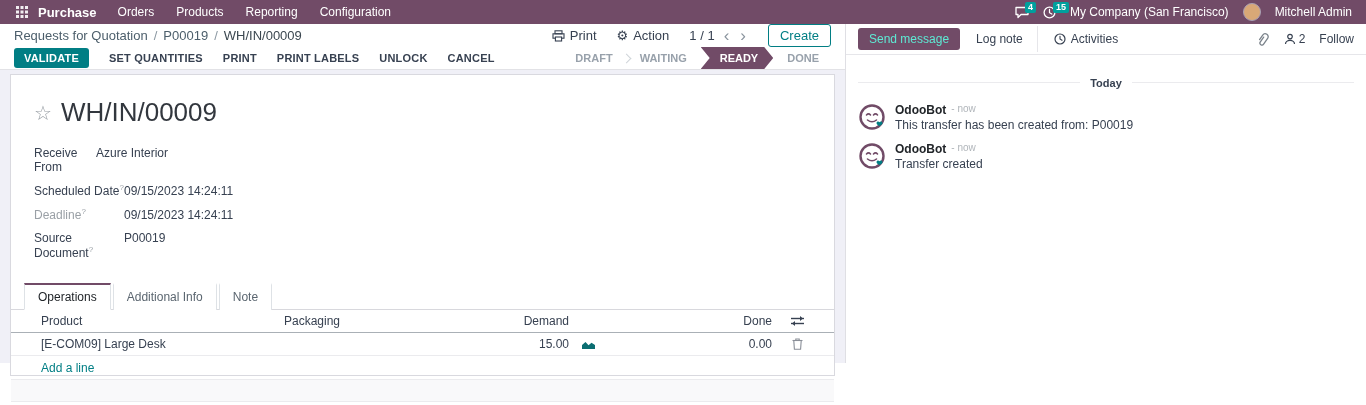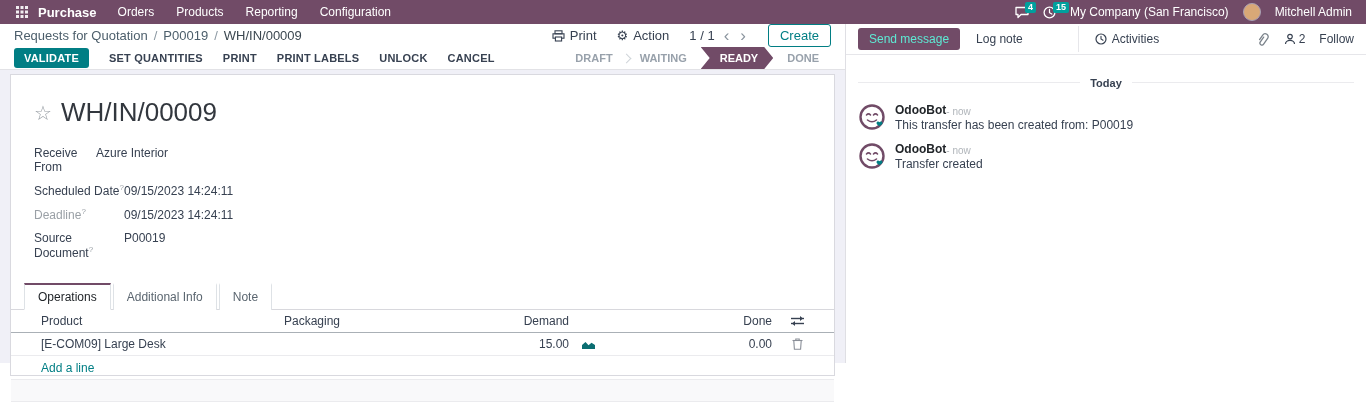--- a/index.html
+++ b/index.html
@@ -89,32 +89,32 @@
   .empty-row { height:22px; border-bottom:1px solid #ebebee; }
   .empty-row.striped { background:#f9f9fa; }
   .list-end { height:0; border-bottom:2px solid #e3e3e7; }
 
   
   .chatter-top { height:31px; display:flex; align-items:center; border-bottom:1px solid #e6e6ea; padding:0 12px; }
   .send-btn { background:#714B67; color:#5eead4; font-size:12px; padding:4px 11px; border-radius:3px;
     border:none; cursor:pointer; font-family:inherit; }
   .lognote-btn { font-size:12px; color:#374151; margin-left:16px; cursor:pointer; padding:0 14px 0 0; }
   .activities-btn { font-size:12px; color:#374151; display:flex; align-items:center; gap:5px; cursor:pointer;
-    border-left:1px solid #e6e6ea; padding:6px 16px;margin-left:41px; }
+    border-left:1px solid #e6e6ea; padding:6px 16px; }
   .chatter-top-right { margin-left:auto; display:flex; align-items:center; gap:14px; }
   .followers { display:flex; align-items:center; gap:3px; font-size:12px; color:#374151; cursor:pointer; }
   .follow-btn { font-size:12px; color:#374151; cursor:pointer; }
   .chatter-body { padding:10px 12px; overflow:hidden; }
   .date-divider { position:relative; text-align:center; margin:8px 0 12px 0; }
   .date-divider:before { content:""; position:absolute; left:0; right:0; top:50%; border-top:1px solid #ebebee; }
   .date-label { position:relative; background:#fff; padding:0 10px; font-size:11px; font-weight:bold; color:#374151; }
   .message { display:flex; margin-bottom:10px; }
   .msg-avatar { width:28px; height:28px; flex:0 0 28px; }
   .msg-content { margin-left:9px; }
-  .msg-head { display:flex; align-items:flex-end; }
+  .msg-head { display:flex; align-items:flex-start; gap:5px; }
   .msg-author { font-size:12px; font-weight:bold; color:#212529; cursor:pointer; }
   .msg-time { font-size:10px; color:#b0b5ba; }
   .msg-time::before { content:"- "; }
   .msg-body { font-size:12px; color:#374151; margin-top:1px; }
 
   svg { display:block; }
 </style>
 </head>
 <body>
 

